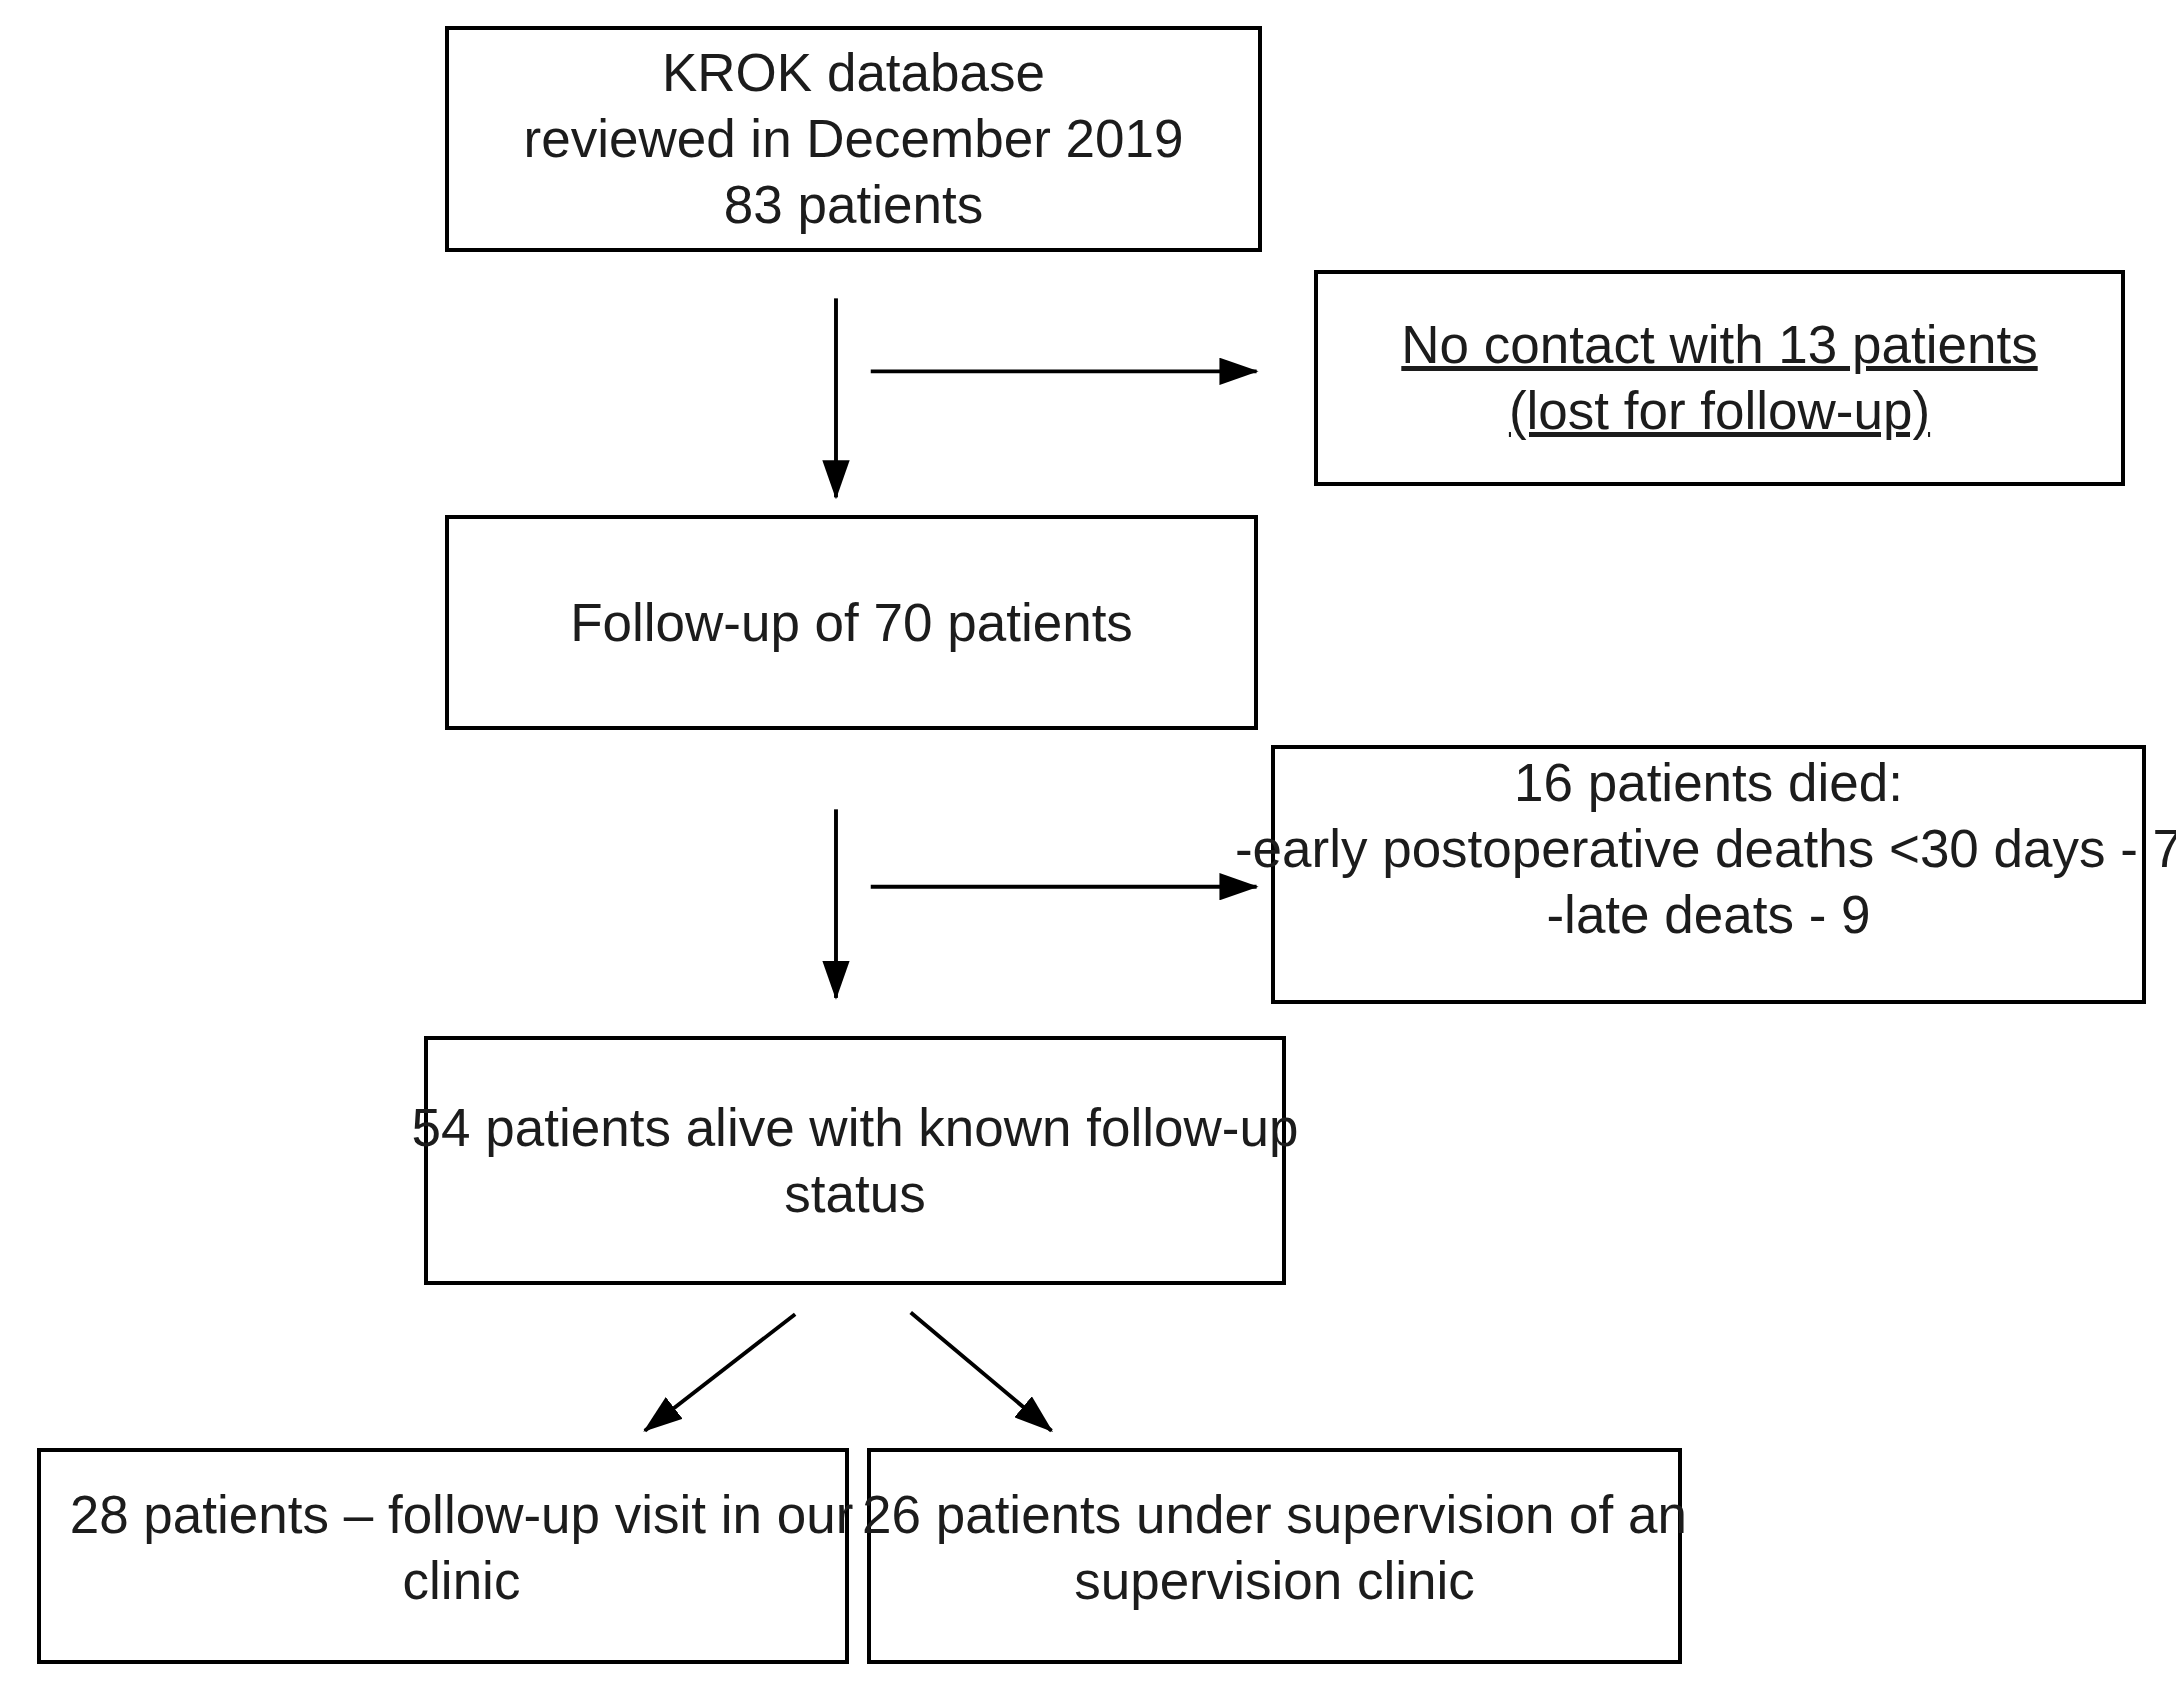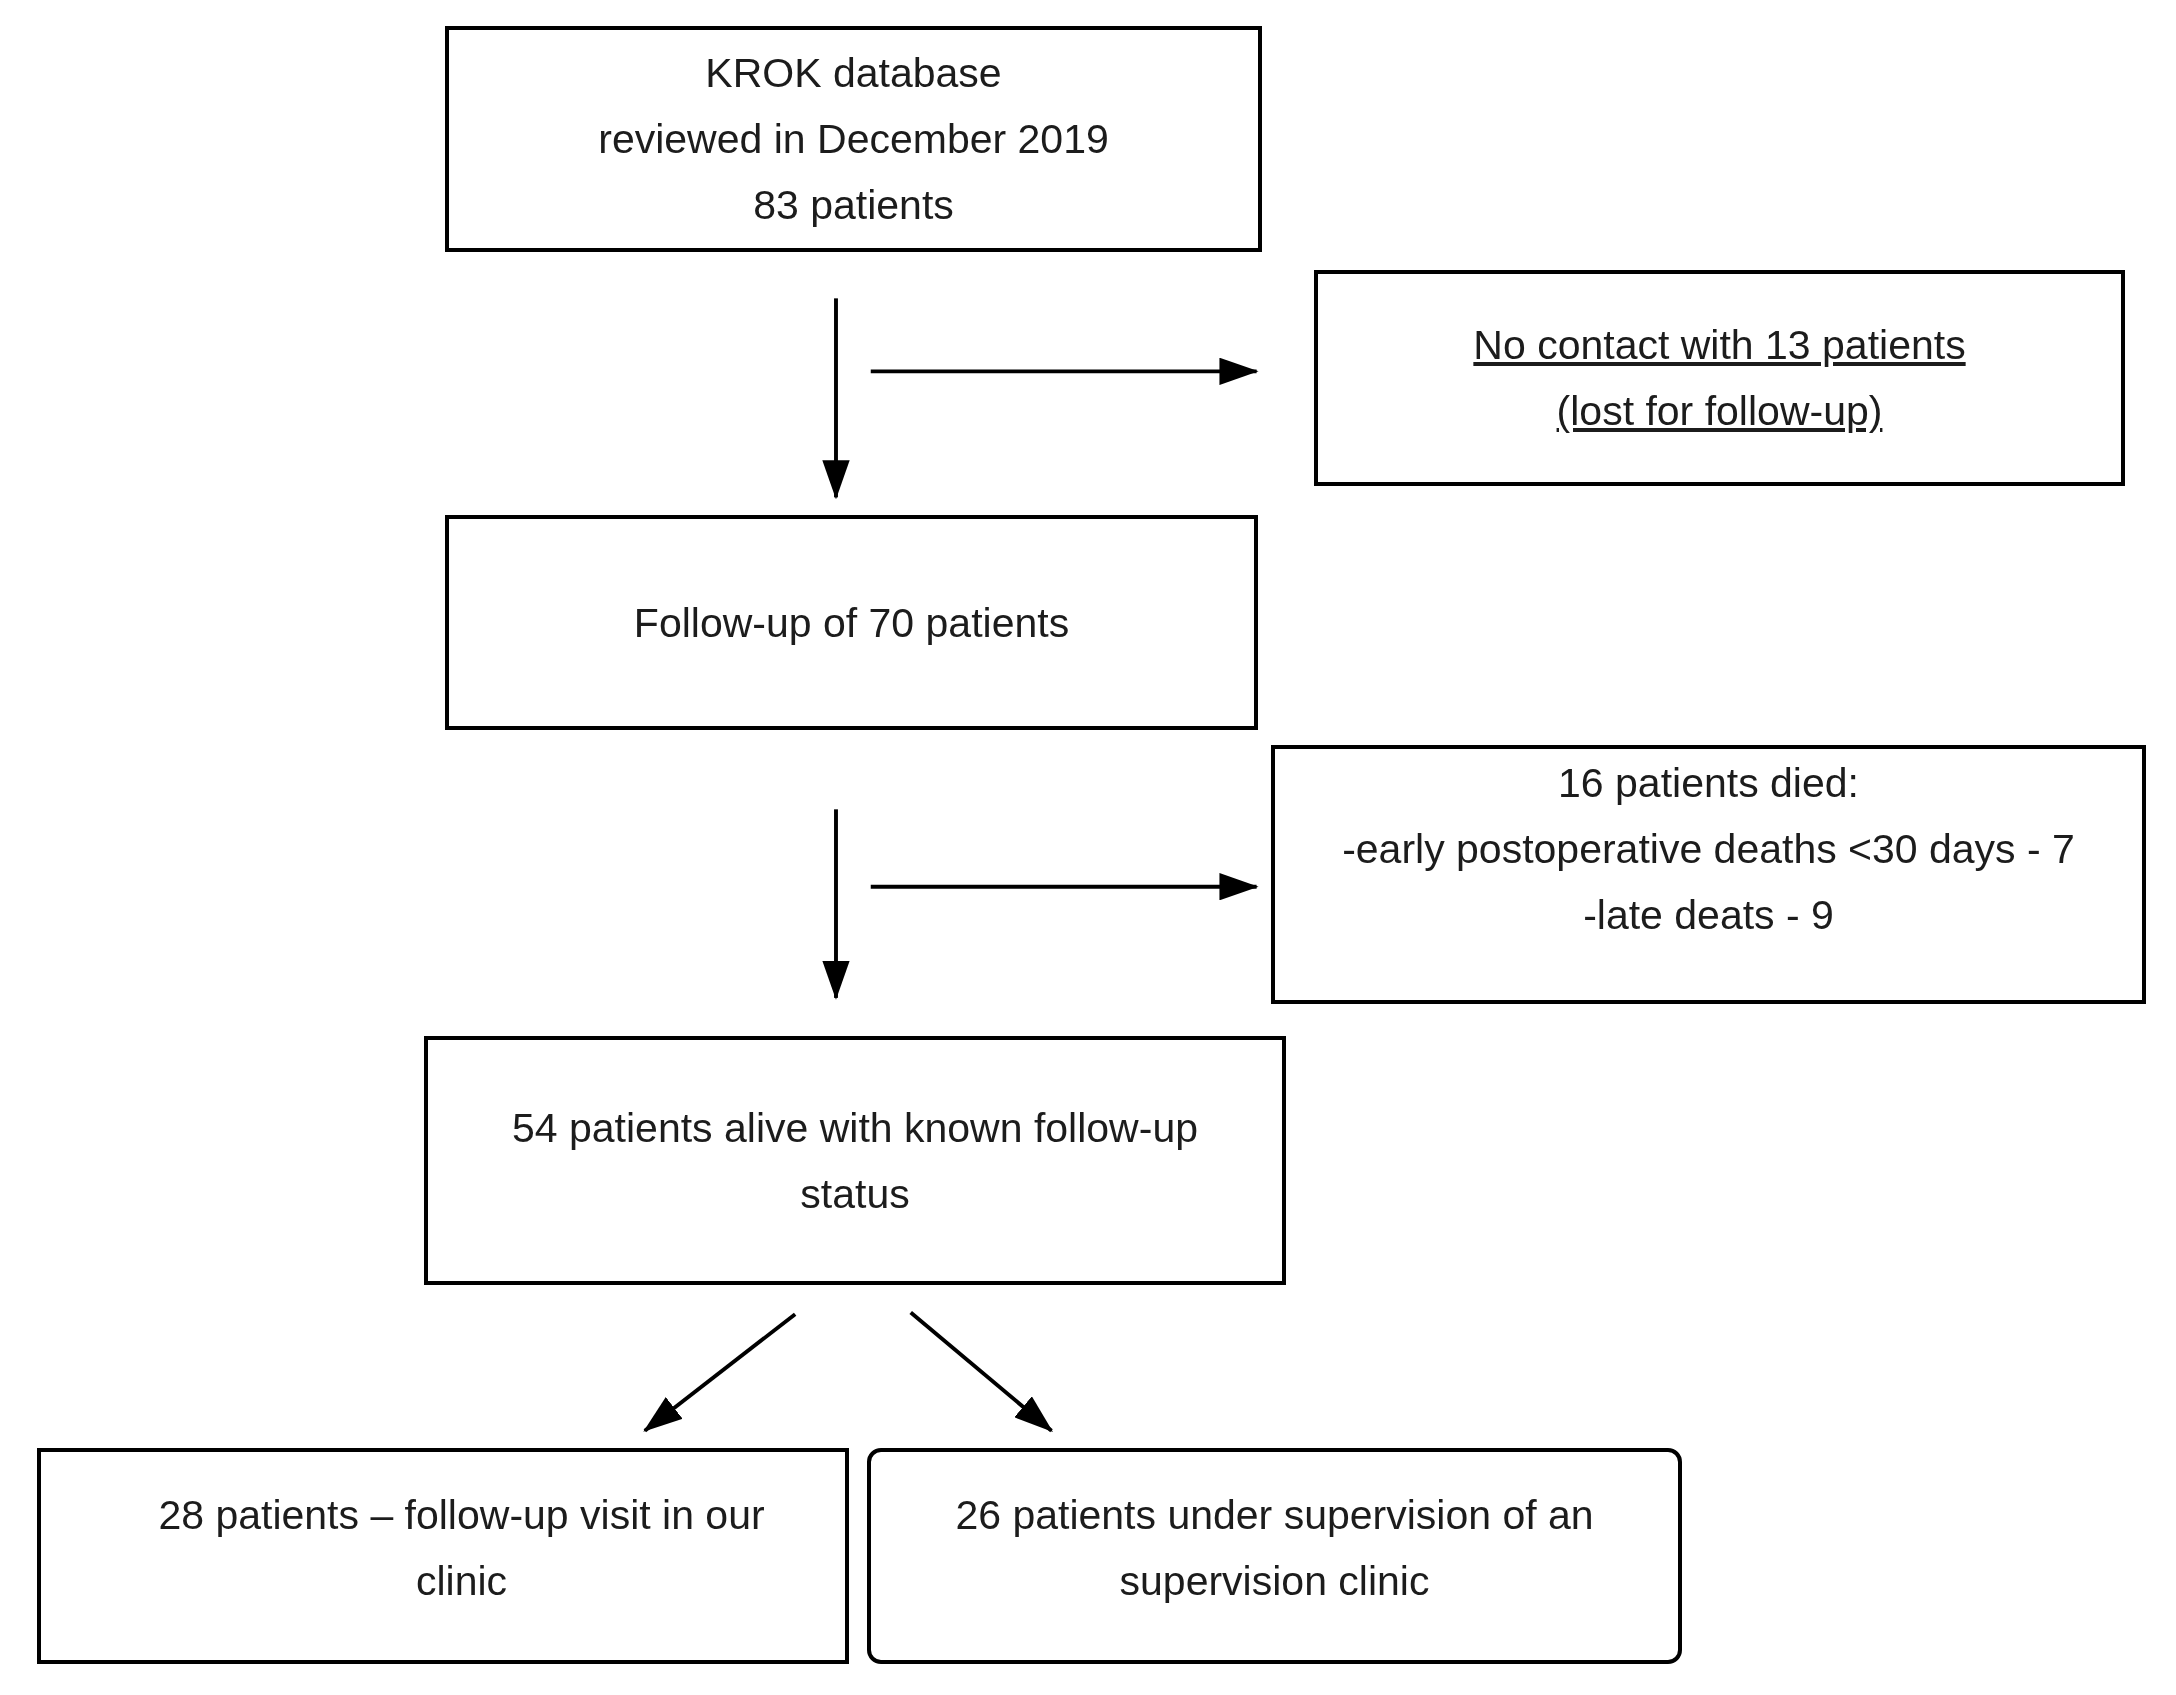--- a/index.html
+++ b/index.html
@@ -17,34 +17,34 @@
   }
   .node {
     position: absolute;
     border: 4.3px solid #000000;
     background: #ffffff;
     display: flex;
     flex-direction: column;
     justify-content: center;
     align-items: center;
     text-align: center;
-    font-size: 41px;
+    font-size: 53px;
     line-height: 66px;
     color: #1c1c1c;
   }
   .line { display: block; white-space: pre; }
 
   
   .n-krok       { left: 445px;  top: 26px;   width: 817px;  height: 226px; }
   .n-nocontact  { left: 1314px; top: 270px;  width: 811px;  height: 216px; text-decoration: underline; }
   .n-followup   { left: 445px;  top: 515px;  width: 813px;  height: 215px; }
   .n-died       { left: 1271px; top: 745px;  width: 875px; height: 259px; padding-bottom: 52px; }
   .n-alive      { left: 424px;  top: 1036px; width: 862px;  height: 249px; }
   .n-clinic     { left: 37px;   top: 1448px; width: 812px;  height: 216px; padding-bottom: 15.6px; padding-left: 37px; }
-  .n-outpatient { left: 867px;  top: 1448px; width: 815px;  height: 216px; padding-bottom: 15.6px; border-radius: 14px; }
+  .n-outpatient { left: 867px;  top: 1448px; width: 815px;  height: 216px; padding-bottom: 15.6px; }
 
   .connectors {
     position: absolute;
     left: 0; top: 0;
     width: 2176px;
     height: 1696px;
     pointer-events: none;
   }
   .connectors line {
     stroke: #000000;

